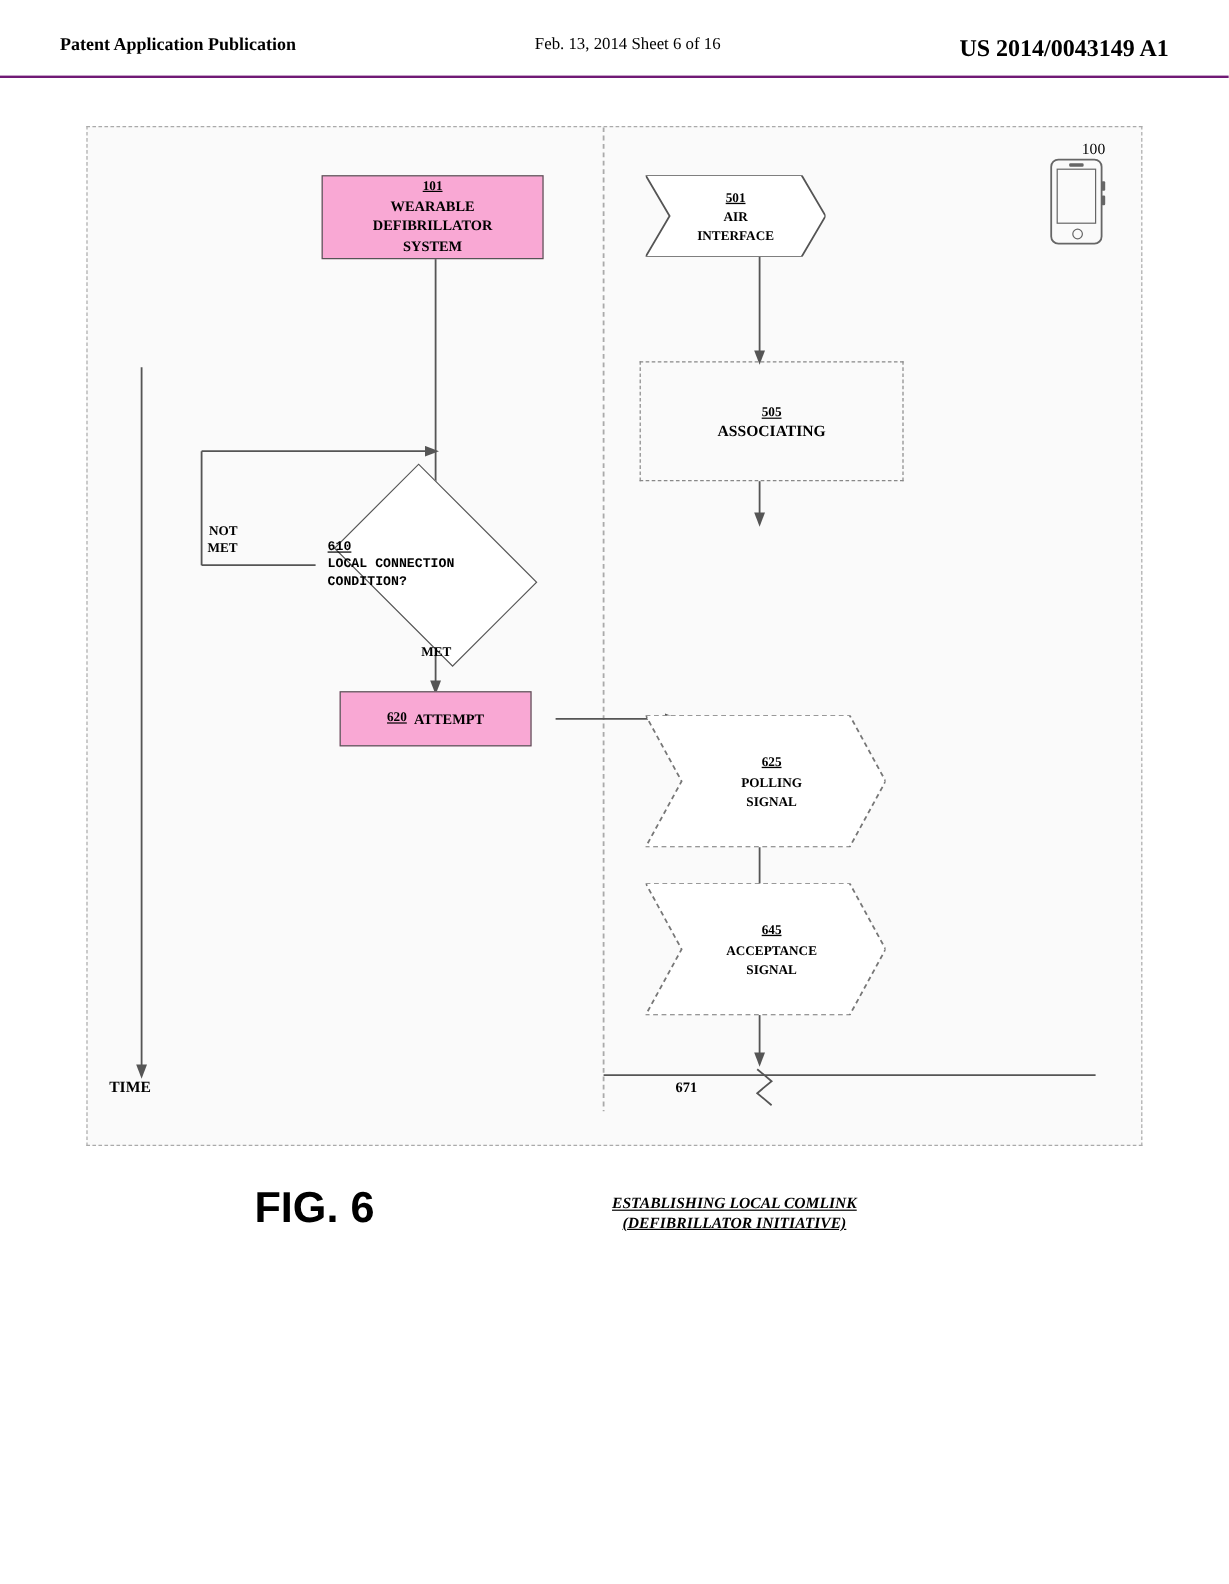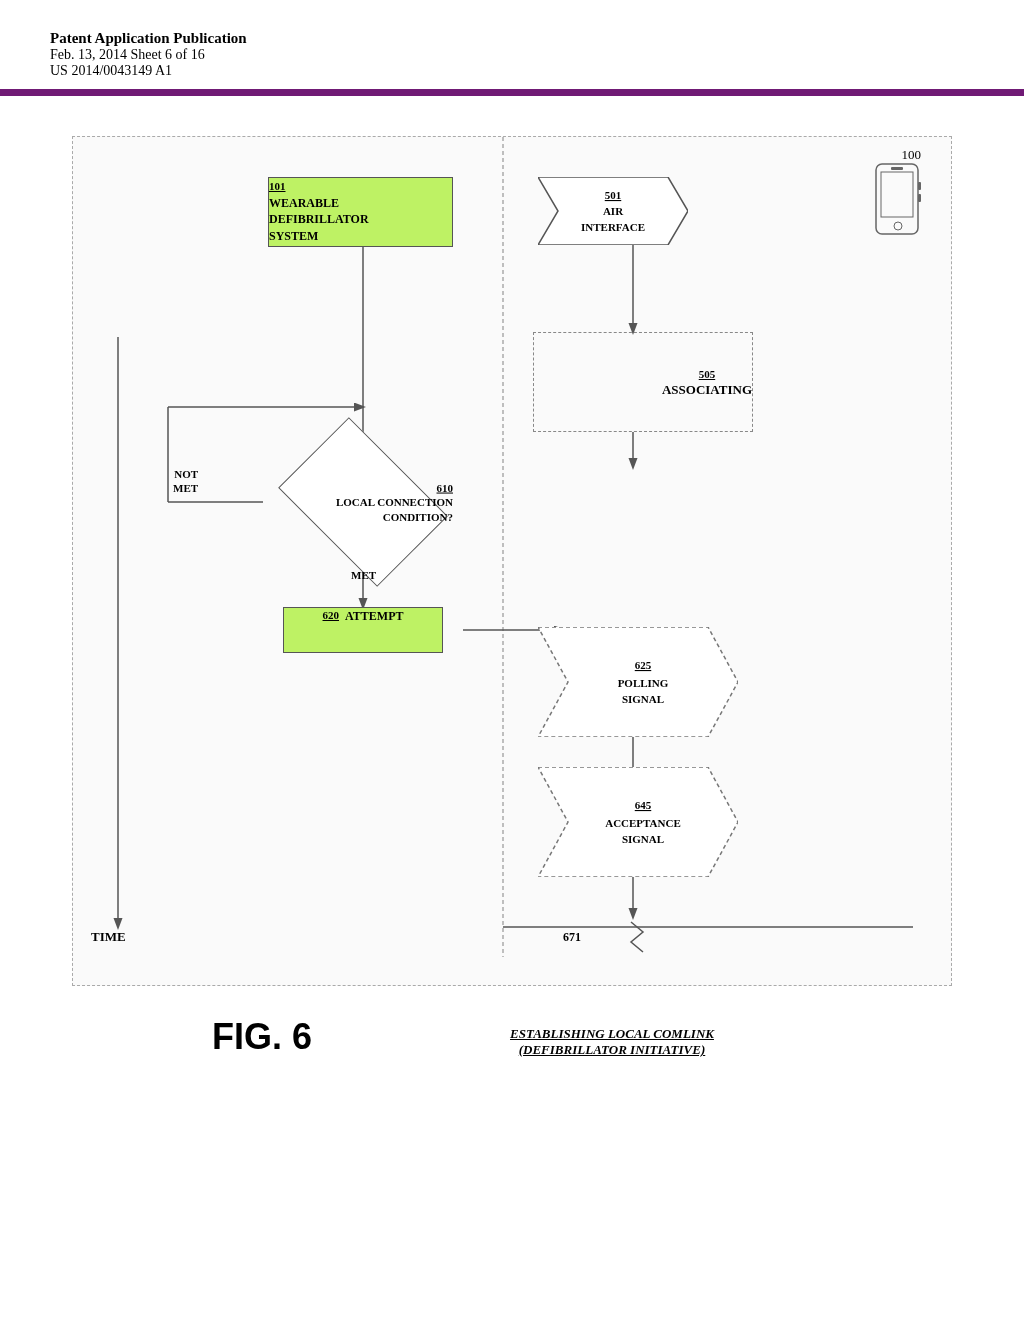--- a/index.html
+++ b/index.html
@@ -11,35 +11,34 @@
       position: relative;
       overflow: hidden;
     }
 
     
     .header {
       display: flex;
       justify-content: space-between;
       align-items: flex-start;
       padding: 30px 50px 0 50px;
-      border-bottom: 7px solid #701a75;
+      border-bottom: 2px solid #701a75;
       padding-bottom: 10px;
-      flex-direction: column;
     }
     .header-left {
       font-size: 15px;
       font-weight: bold;
     }
     .header-center {
       font-size: 14px;
       text-align: center;
     }
     .header-right {
-      font-size: 14px;
-      font-weight: normal;
+      font-size: 20px;
+      font-weight: bold;
     }
 
     
     .main-content {
       padding: 20px 50px;
       position: relative;
     }
 
     
     .diagram-container {
@@ -47,27 +46,27 @@
       height: 850px;
       margin: 20px auto;
       border: 1.5px dashed #aaa;
       position: relative;
       background: #fafafa;
     }
 
     
     .box-rect {
       border: 1.5px solid #555;
-      background: #bef264;
+      background: #f9a8d4;
       text-align: center;
       position: absolute;
       font-size: 12px;
       font-weight: bold;
       display: flex;
-      align-items: flex-start;
+      align-items: center;
       justify-content: center;
       flex-direction: column;
       line-height: 1.4;
     }
 
     .box-diamond {
       position: absolute;
       text-align: center;
       font-size: 11px;
       font-weight: bold;
@@ -83,38 +82,39 @@
       top: 20px;
       left: 20px;
     }
 
     .diamond-text {
       position: absolute;
       width: 160px;
       top: 50%;
       left: 50%;
       transform: translate(-50%, -50%);
-      text-align: right;
+      text-align: left;
       font-size: 11px;
       font-weight: bold;
       z-index: 2;
       line-height: 1.3;
+      font-family: Liberation Mono, monospace;
     }
 
     
     .dashed-box {
       position: absolute;
       border: 1.5px dashed #888;
       background: transparent;
       text-align: center;
       font-size: 13px;
       font-weight: bold;
       display: flex;
       align-items: center;
-      justify-content: flex-end;
+      justify-content: center;
     }
 
     
     .diagram-svg {
       position: absolute;
       top: 0;
       left: 0;
       width: 100%;
       height: 100%;
       pointer-events: none;

